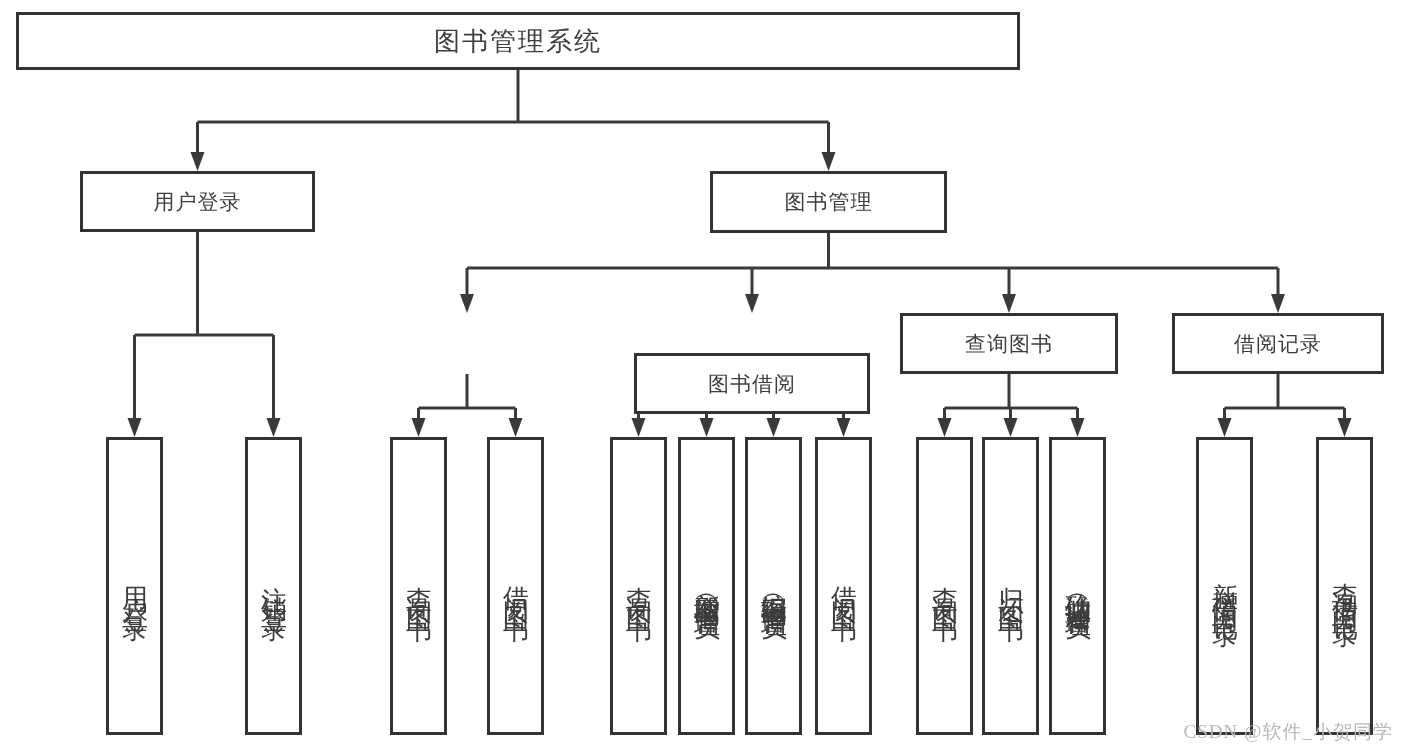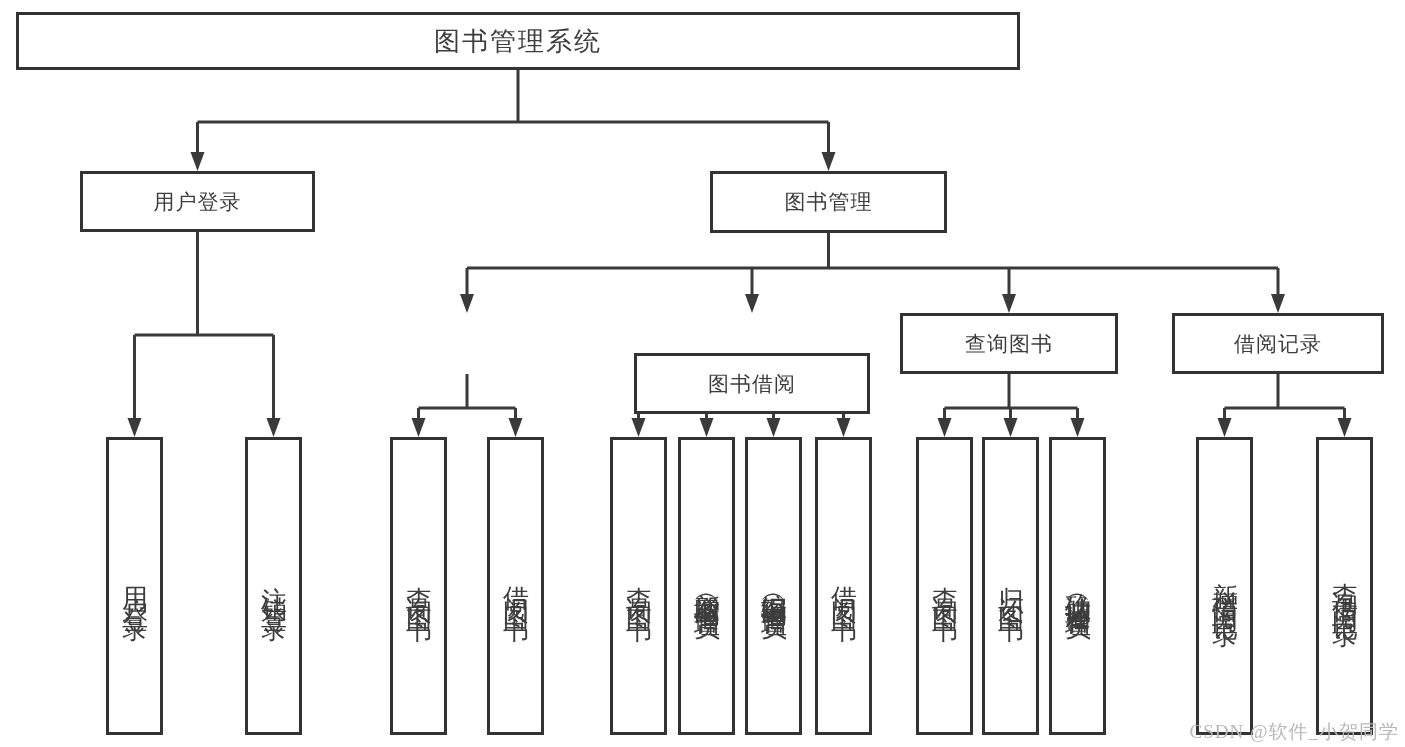--- a/index.html
+++ b/index.html
@@ -19,21 +19,21 @@
   .box.root-box{font-size:26px;letter-spacing:2px;}
   .box.lvl{font-size:21px;letter-spacing:1px;}
   .box.v span{
     writing-mode:vertical-rl;text-orientation:mixed;
     font-size:26px;line-height:1;
   }
   .ls4 span{letter-spacing:10px;}
   .ls6 span{letter-spacing:8px;}
   .ls9 span{letter-spacing:3px;}
   .watermark{
-    position:absolute;right:6px;bottom:2px;z-index:5;
+    position:absolute;right:12px;bottom:2px;z-index:5;
     font-size:19px;color:var(--watermark,#b8b8b8);letter-spacing:1px;margin-top:35px;
   }
 </style>
 </head>
 <body>
 
 <div class="canvas">
 
   <svg class="wires" viewBox="0 0 1405 747" xmlns="http://www.w3.org/2000/svg">
     <g>

